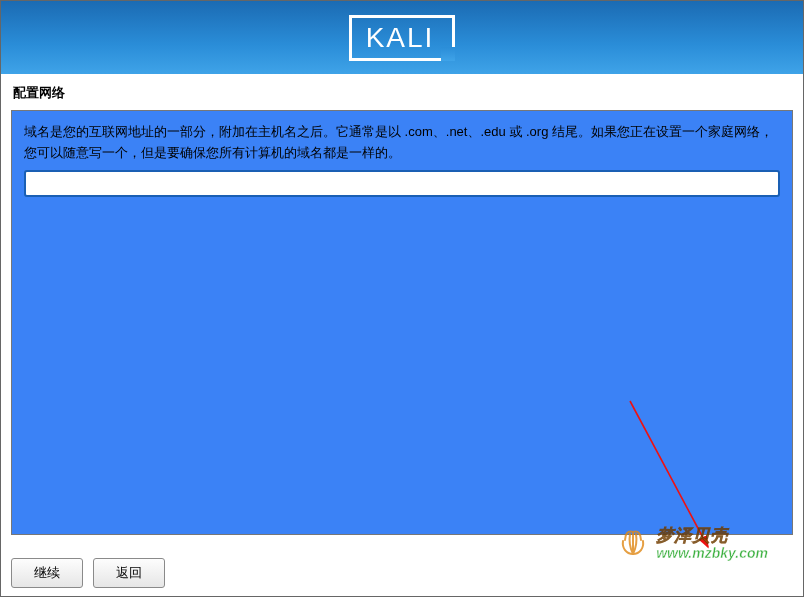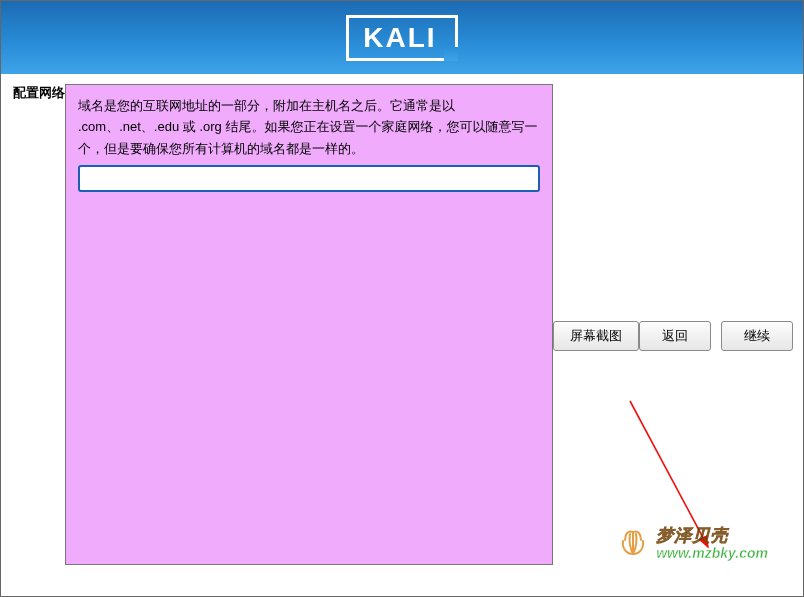--- a/index.html
+++ b/index.html
@@ -31,45 +31,45 @@
       content: "";
       position: absolute;
       right: -3px;
       bottom: -3px;
       width: 14px;
       height: 14px;
       background: linear-gradient(180deg, #2a8dd8 0%, #3fa3e8 100%);
     }
     .logo-text {
       color: #ffffff;
-      font-weight: 700;
+      font-weight: 400;
       font-size: 28px;
       letter-spacing: 2px;
       font-family: Arial, sans-serif;
     }
     .body-area {
       border: 1px solid #666;
       border-top: none;
       padding: 10px 10px 8px 10px;
       height: 523px;
       display: flex;
-      flex-direction: row;
+      flex-direction: column;
     }
     .section-title {
       font-weight: 700;
       font-size: 13px;
       margin-bottom: 8px;
       padding-left: 2px;
     }
     .content-box {
       border: 1px solid #777;
       flex: 1;
       padding: 10px 12px;
       margin-bottom: 23px;
-      background: #f0abfc;
+      background: #3b82f6;
     }
     .desc-text {
       font-size: 13px;
       line-height: 1.65;
       color: #000;
       margin-bottom: 6px;
     }
     .field-label {
       font-size: 12.5px;
       font-style: italic;
@@ -151,24 +151,23 @@
 
 <div class="body-area">
   <div class="section-title">配置网络</div>
 
   <div class="content-box">
     <p class="desc-text">域名是您的互联网地址的一部分，附加在主机名之后。它通常是以 .com、.net、.edu 或 .org 结尾。如果您正在设置一个家庭网络，您可以随意写一个，但是要确保您所有计算机的域名都是一样的。</p>
     <input class="domain-input" type="text" value="" style="">
   </div>
 
   <div class="button-row">
-    <button class="btn">屏幕截图</button>
     <div class="right-buttons">
+      <button class="btn">继续</button>
       <button class="btn">返回</button>
-      <button class="btn">继续</button>
     </div>
   </div>
 </div>
 
 <svg class="arrow" width="120" height="170">
   <defs>
     <marker id="ah" markerWidth="10" markerHeight="10" refX="7" refY="3" orient="auto">
       <path d="M0,0 L8,3 L0,6 Z" fill="#e11"></path>
     </marker>
   </defs>

